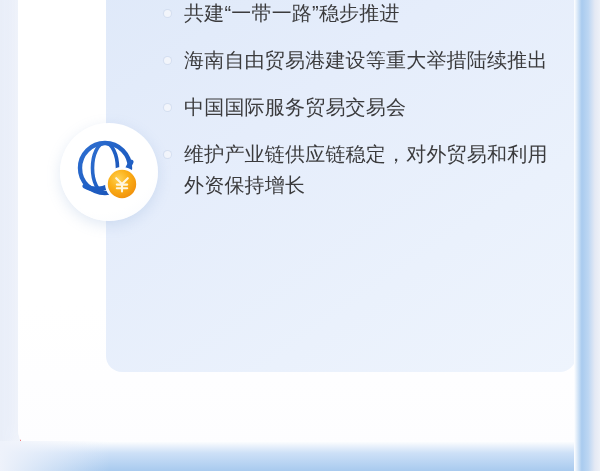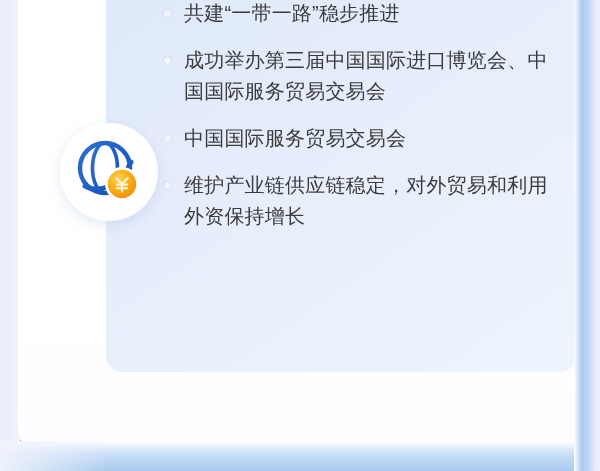--- a/index.html
+++ b/index.html
@@ -145,25 +145,25 @@
 
     <div class="card">
 
       <div class="list">
 
         <div class="item">
           <span class="bullet"></span>
           <span class="item-text">共建“一带一路”稳步推进</span>
         </div>
 
-
-        <div class="item">
-          <span class="bullet"></span>
-          <span class="item-text">成功举办第三届中国国际进口博览会、中国国际服务贸易交易会</span>
-        </div>
+        <div class="item">
+          <span class="bullet"></span>
+          <span class="item-text">海南自由贸易港建设等重大举措陆续推出</span>
+        </div>
+
 
 
         <div class="item">
           <span class="bullet"></span>
           <span class="item-text">中国国际服务贸易交易会</span>
         </div>
 
         <div class="item">
           <span class="bullet"></span>
           <span class="item-text">维护产业链供应链稳定，对外贸易和利用外资保持增长</span>

